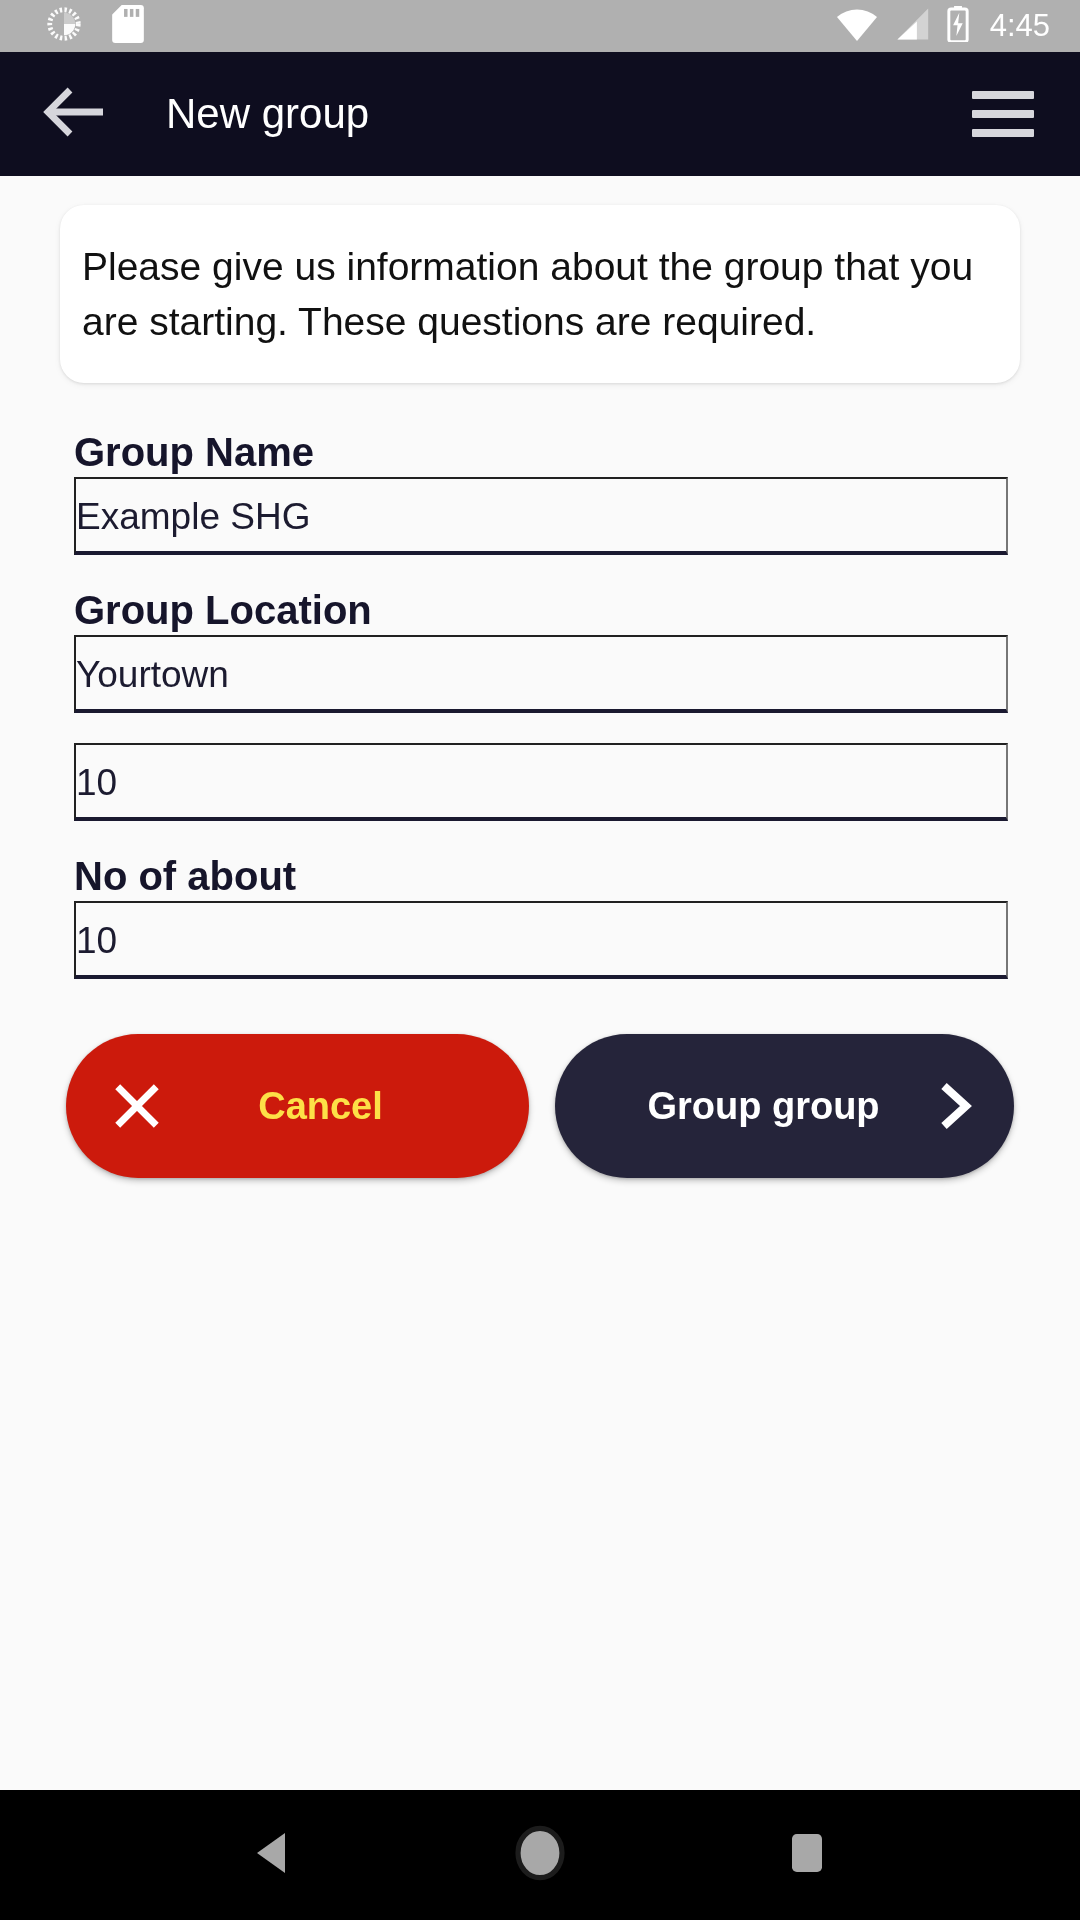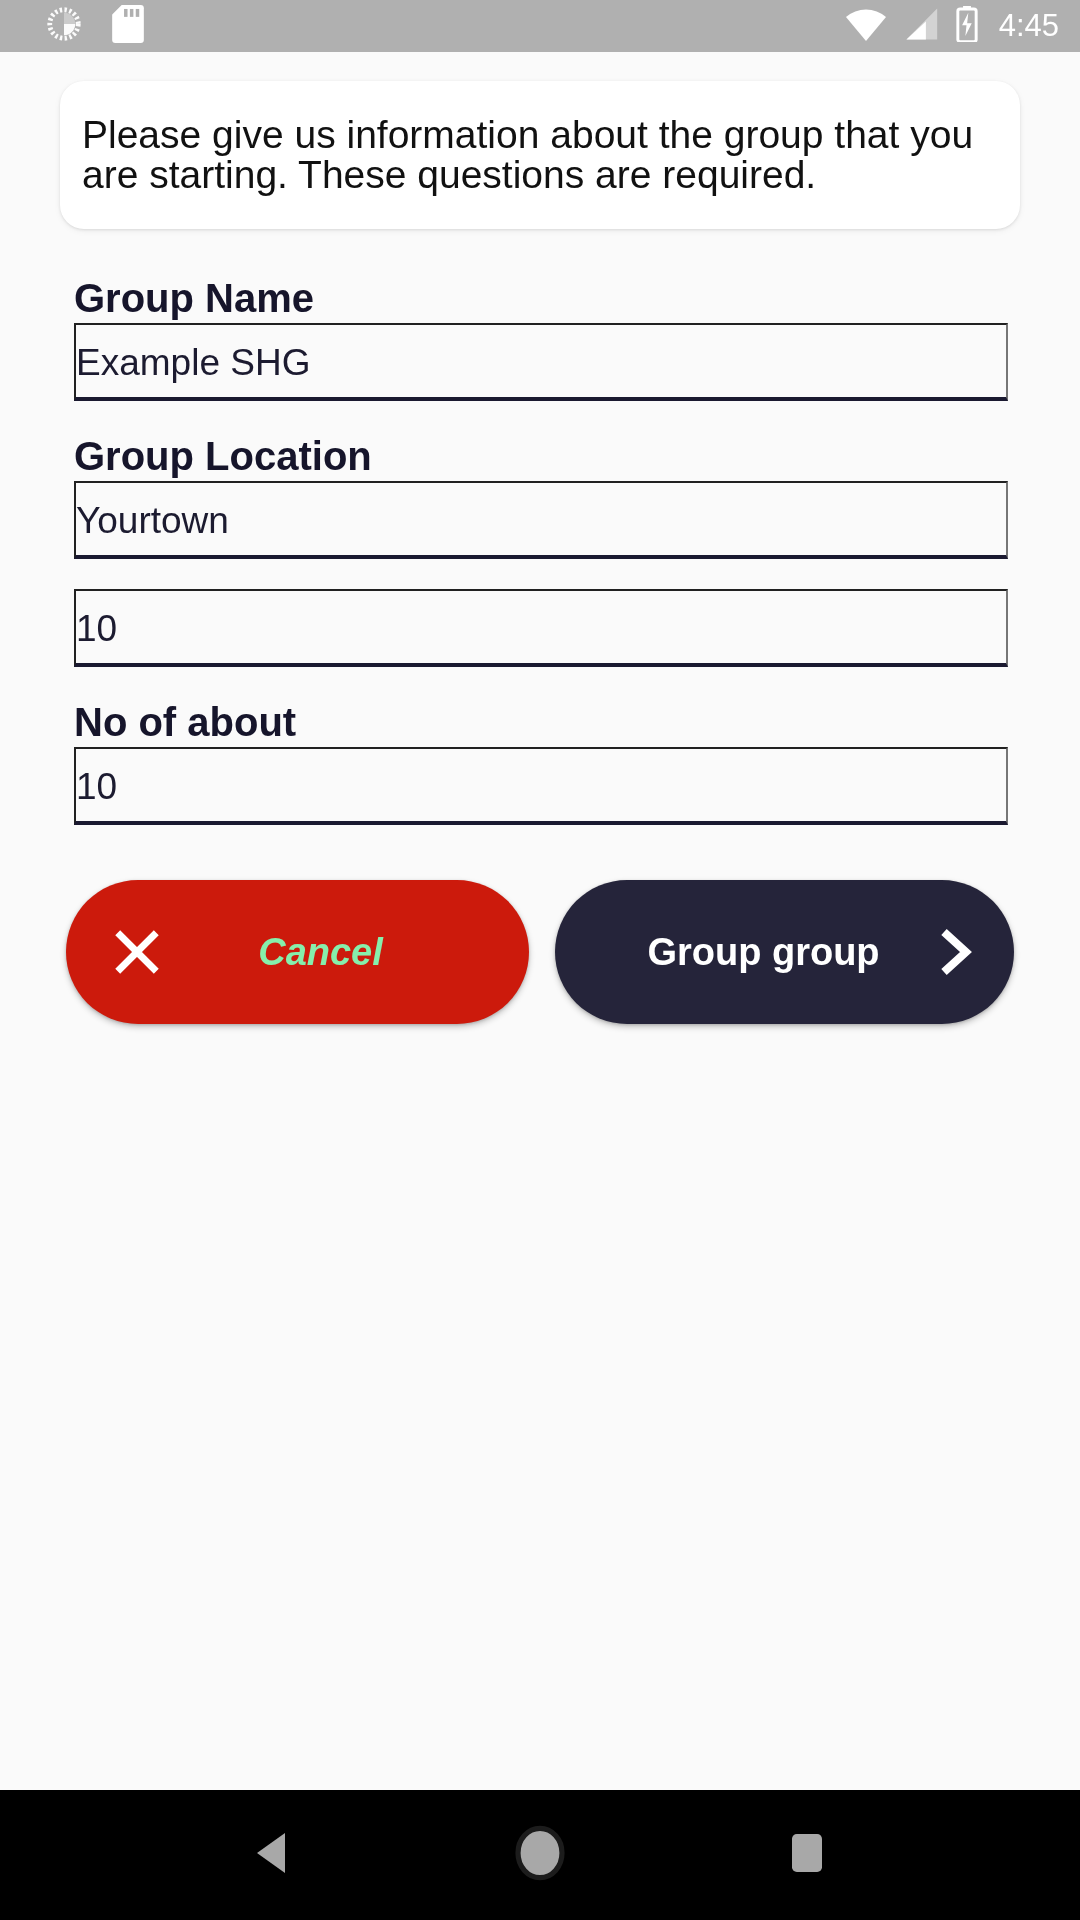--- a/index.html
+++ b/index.html
@@ -21,21 +21,21 @@
     flex-direction: column;
   }
 
   
   .status-bar {
     height: 52px;
     flex: 0 0 52px;
     background: #b0b0b0;
     display: flex;
     align-items: center;
-    padding: 0 21px 0 46px;
+    padding: 0 30px 0 46px;
     color: #ffffff;
   }
   .status-left {
     display: flex;
     align-items: center;
     gap: 30px;
     flex: 1 1 auto;
   }
   .status-right {
     display: flex;
@@ -104,21 +104,21 @@
 
   .info-card {
     margin: 29px 60px 0 60px;
     background: #ffffff;
     border-radius: 24px;
     padding: 34px 22px 34px 22px;
     box-shadow: 0 1px 3px rgba(0,0,0,0.10), 0 2px 7px rgba(0,0,0,0.05);
   }
   .info-card-text {
     font-size: 39px;
-    line-height: 40px;
+    line-height: 55px;
     color: #111111;
     font-weight: 400;
   }
 
   .form {
     margin: 0 72px 0 74px;
     padding-top: 18px;
   }
   .field { margin-top: 30px; }
   .field:first-child { margin-top: 26px; }
@@ -161,25 +161,24 @@
     font-family: "Liberation Sans", sans-serif;
   }
   .btn-cancel {
     background: #cc1a0c;
     justify-content: flex-start;
     padding: 0 36px 0 44px;
   }
   .btn-cancel .btn-label {
     flex: 1 1 auto;
     text-align: center;
-    color: #86efac;
+    color: #fde047;
     font-size: 38px;
     font-weight: bold;
     padding-right: 16px;
-    font-style: italic;
   }
   .btn-create {
     background: #25243a;
     justify-content: space-between;
     padding: 0 36px 0 40px;
   }
   .btn-create .btn-label {
     flex: 1 1 auto;
     text-align: center;
     color: #ffffff;
@@ -251,20 +250,36 @@
         <svg width="24" height="36" viewBox="0 0 14 22">
           <rect x="4.6" y="0" width="4.8" height="2" fill="#ffffff"></rect>
           <rect x="1.4" y="1.8" width="11.2" height="20" rx="1.4" fill="none" stroke="#ffffff" stroke-width="1.8"></rect>
           <path d="M7.8 4.2 L4 11.8 L6.7 11.8 L6 18.4 L9.9 10.6 L7.1 10.6 Z" fill="#ffffff"></path>
         </svg>
       </span>
       <span class="status-time">4:45</span>
     </div>
   </div>
 
+  <div class="app-bar">
+    <div class="back-btn">
+      <span>
+        <svg width="64" height="52" viewBox="0 0 32 26">
+          <path d="M13.5 2 L2.5 13 L13.5 24" fill="none" stroke="#d6d6dc" stroke-width="3.4" stroke-linecap="butt" stroke-linejoin="miter"></path>
+          <path d="M2.6 13 L30 13" stroke="#d6d6dc" stroke-width="3.4" stroke-linecap="butt"></path>
+        </svg>
+      </span>
+    </div>
+    <div class="app-title">New group</div>
+    <div class="menu-btn">
+      <span></span>
+      <span></span>
+      <span></span>
+    </div>
+  </div>
 
   <div class="content">
 
     <div class="info-card">
       <div class="info-card-text">Please give us information about the group that you are starting. These questions are required.</div>
     </div>
 
     <div class="form">
 
       <div class="field">

